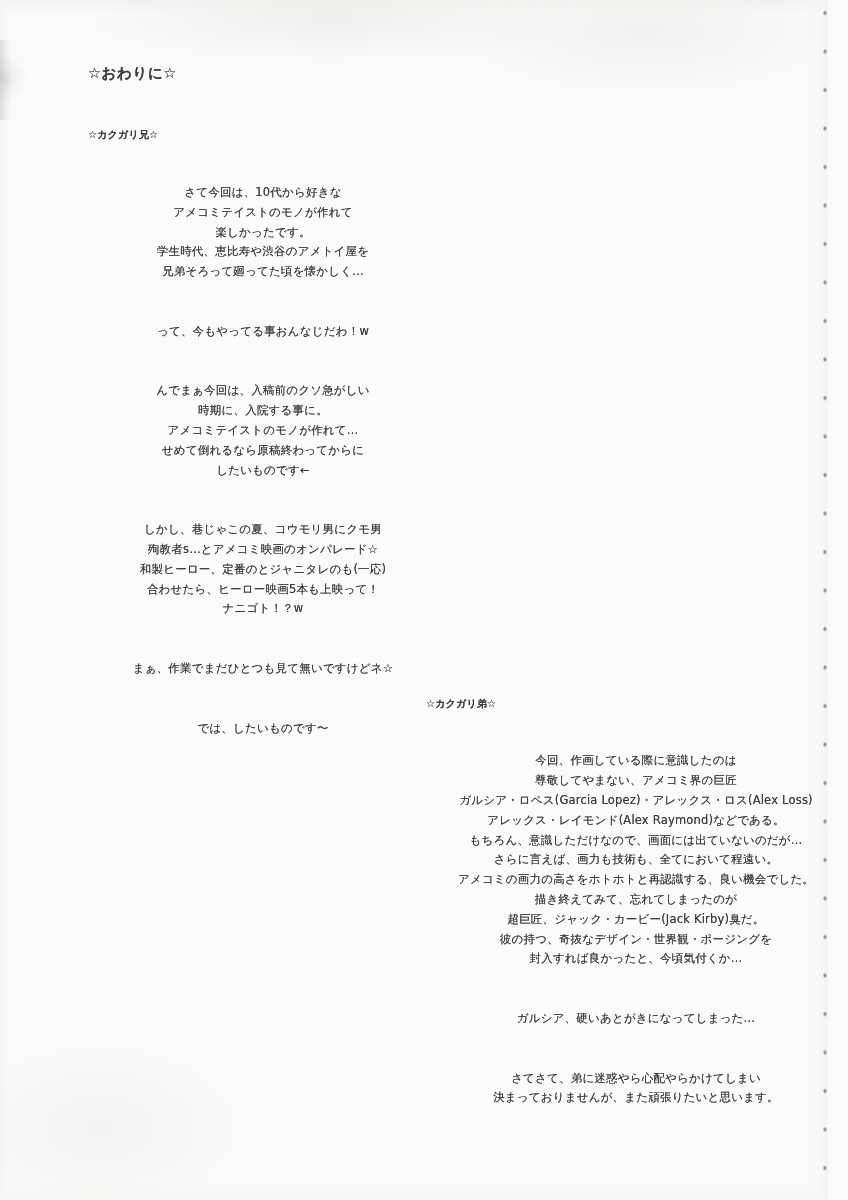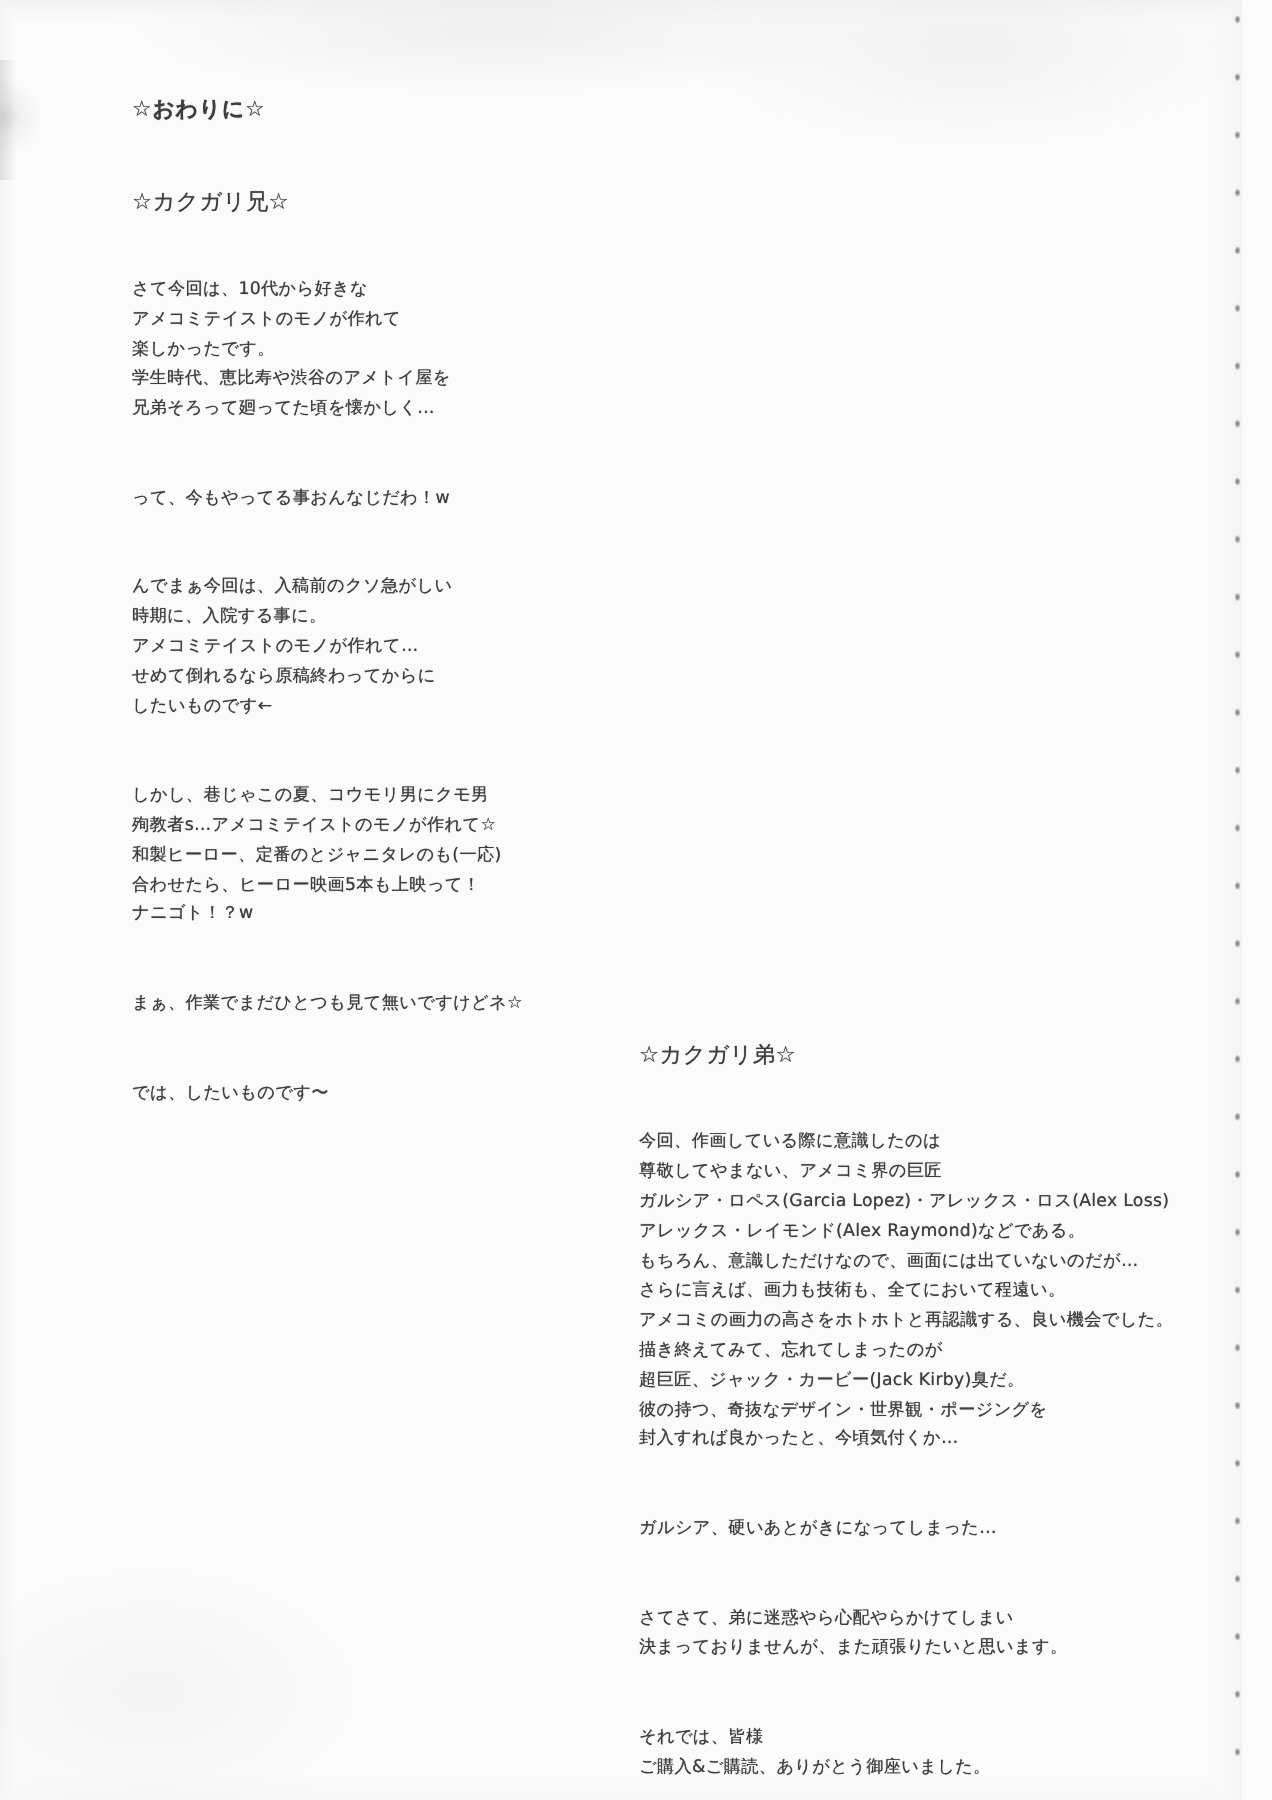--- a/index.html
+++ b/index.html
@@ -46,26 +46,26 @@
   .block-a { left: 88px;  top: 44px;  width: 350px; }
   .block-b { left: 426px; top: 674px; width: 420px; }
   .page-title {
     font-size: 14.5px;
     font-weight: bold;
     line-height: 19.8px;
     letter-spacing: 0.6px;
     margin: 0 0 22px 0;
   }
   .section-heading {
-    font-size: 15px;
-    font-weight: normal;
+    font-size: 10px;
+    font-weight: bold;
     line-height: 19.8px;
     margin: 0 0 18px 0;
   }
-  .text-block p { margin: 0 0 20px 0; }
+  .text-block p { margin: 0 0 20px 0; text-align: center; }
   .text-block p:last-child { margin-bottom: 0; }
   
   .edge-dots {
     position: absolute;
     top: 4px;
     right: 0;
     width: 8px;
     height: 1196px;
     background-image: radial-gradient(ellipse 2.4px 3.2px at 5px 9px,
         var(--edge), rgba(110,110,110,0.5) 60%, rgba(150,150,150,0.2) 80%, transparent 90%);
@@ -94,21 +94,21 @@
 楽しかったです。
 学生時代、恵比寿や渋谷のアメトイ屋を
 兄弟そろって廻ってた頃を懐かしく…</p>
     <p>って、今もやってる事おんなじだわ！w</p>
     <p>んでまぁ今回は、入稿前のクソ急がしい
 時期に、入院する事に。
 アメコミテイストのモノが作れて…
 せめて倒れるなら原稿終わってからに
 したいものです←</p>
     <p>しかし、巷じゃこの夏、コウモリ男にクモ男
-殉教者s…アメコミテイストのモノが作れて☆
+殉教者s…とアメコミ映画のオンパレード☆
 和製ヒーロー、定番のとジャニタレのも(一応)
 合わせたら、ヒーロー映画5本も上映って！
 ナニゴト！？w</p>
     <p>まぁ、作業でまだひとつも見て無いですけどネ☆</p>
     <p>では、したいものです〜</p>
   </div>
 
   <div class="text-block block-b">
     <h2 class="section-heading">☆カクガリ弟☆</h2>
     <p>今回、作画している際に意識したのは
@@ -118,20 +118,18 @@
 もちろん、意識しただけなので、画面には出ていないのだが…
 さらに言えば、画力も技術も、全てにおいて程遠い。
 アメコミの画力の高さをホトホトと再認識する、良い機会でした。
 描き終えてみて、忘れてしまったのが
 超巨匠、ジャック・カービー(Jack Kirby)臭だ。
 彼の持つ、奇抜なデザイン・世界観・ポージングを
 封入すれば良かったと、今頃気付くか…</p>
     <p>ガルシア、硬いあとがきになってしまった…</p>
     <p>さてさて、弟に迷惑やら心配やらかけてしまい
 決まっておりませんが、また頑張りたいと思います。</p>
-    <p>それでは、皆様
-ご購入&amp;ご購読、ありがとう御座いました。</p>
   </div>
 
   <div class="edge-dots"></div>
   <div class="smudge-topleft"></div>
 
 </div>
 
 </body></html>

